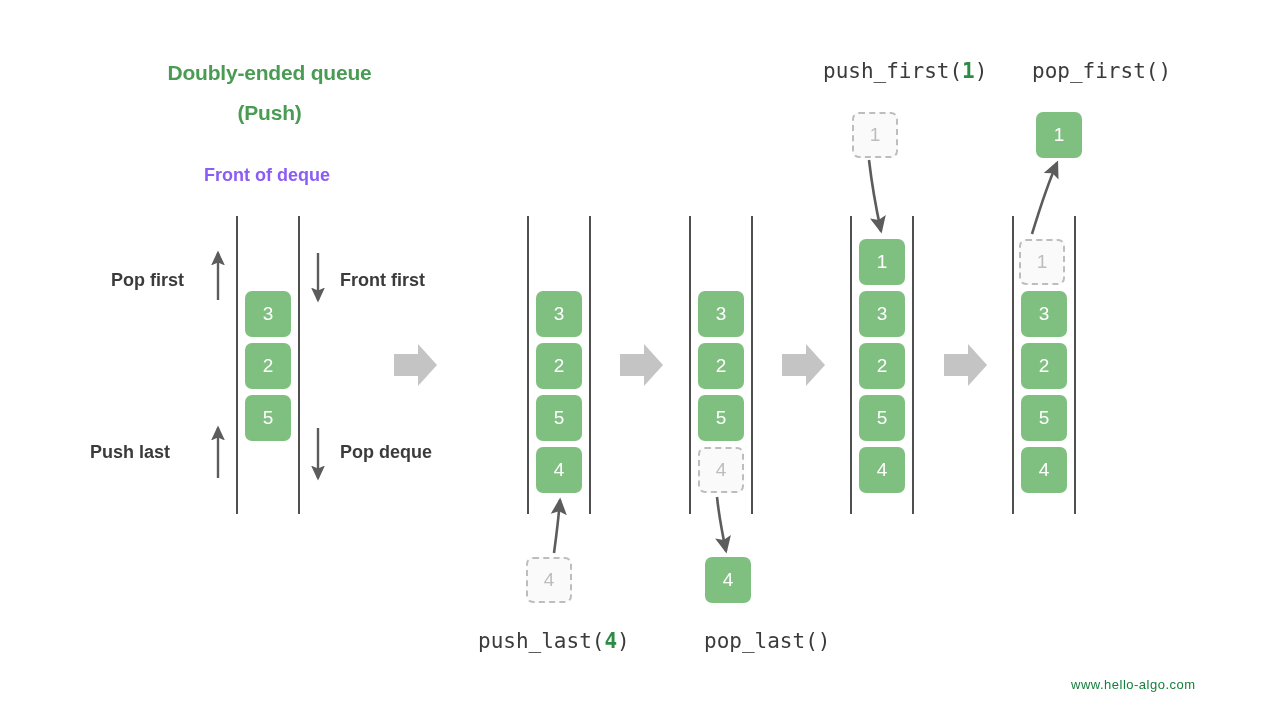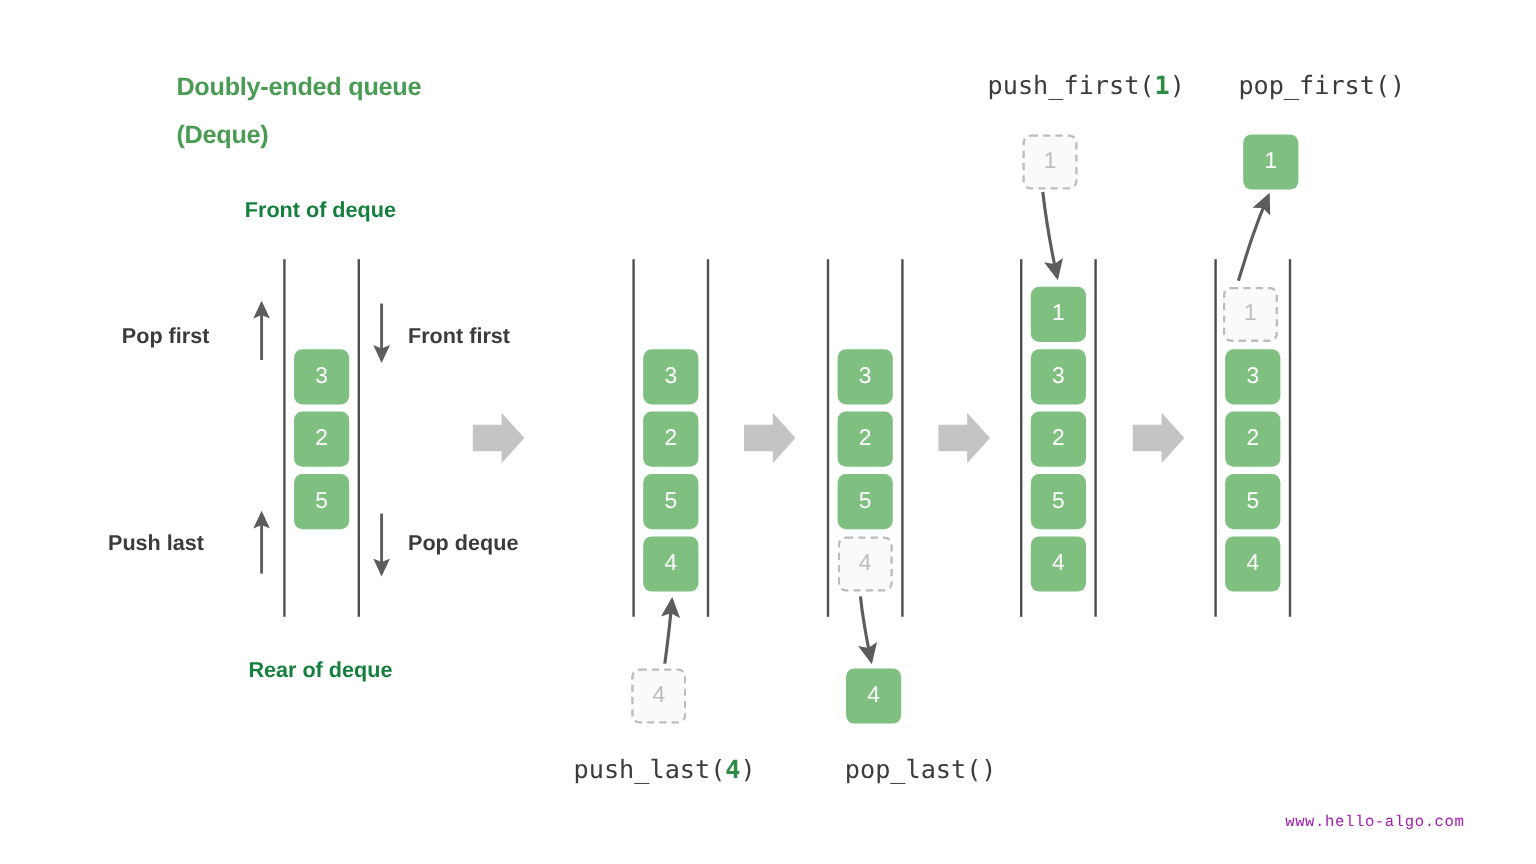--- a/index.html
+++ b/index.html
@@ -16,31 +16,32 @@
   #stage {
     position: relative;
     width: 1280px;
     height: 720px;
     background: #ffffff;
   }
 
   
   .title {
     position: absolute;
+    text-align: center;
     font-weight: bold;
     color: #4a9b54;
     font-size: 21px;
     letter-spacing: -0.2px;
     white-space: nowrap;
   }
   .hdr-label {
     position: absolute;
     text-align: center;
     font-weight: bold;
-    color: #15803d;
+    color: #8b5cf6;
     font-size: 18px;
     white-space: nowrap;
   }
   .op-label {
     position: absolute;
     text-align: center;
     font-weight: bold;
     color: #3b3b3b;
     font-size: 18px;
     white-space: nowrap;
@@ -52,23 +53,23 @@
     color: #3b3b3b;
     white-space: nowrap;
     letter-spacing: 0px;
   }
   .code-label .arg {
     color: #2e8b45;
     font-weight: bold;
   }
   .watermark {
     position: absolute;
-    font-family: Liberation Mono, monospace;
+    font-family: Liberation Sans, sans-serif;
     font-size: 13px;
-    color: #a21caf;
+    color: #15803d;
     white-space: nowrap;
     letter-spacing: 0.5px;
   }
 
   
   .rail {
     position: absolute;
     width: 2px;
     background: #4f4f4f;
   }
@@ -161,26 +162,25 @@
     <g>
       <path d="M869,160 C872,186 876,208 881,231" stroke="#5c5c5c" stroke-width="2.6" fill="none" marker-end="url(#ah-dark2)"></path>
     </g>
 
     <g>
       <path d="M1032,234 C1040,208 1046,188 1057,163" stroke="#5c5c5c" stroke-width="2.6" fill="none" marker-end="url(#ah-dark2)"></path>
     </g>
   </svg>
 
   <div class="title" style="left:147px; top:61px; width:245px;">Doubly-ended queue</div>
-  <div class="title" style="left:147px; top:101px; width:245px;">(Deque)</div>
+  <div class="title" style="left:147px; top:101px; width:245px;">(Push)</div>
 
   <div class="hdr-label" style="left:147px; top:165px; width:240px;">Front of deque</div>
-  <div class="hdr-label" style="left:147px; top:548px; width:240px;">Rear of deque</div>
-
-  <div class="op-label" style="left:68px; top:270px; width:140px; ">Pop first</div>
+
+  <div class="op-label" style="left:44px; top:270px; width:140px; text-align:right;">Pop first</div>
   <div class="op-label" style="left:340px; top:270px; width:160px; text-align:left;">Front first</div>
   <div class="op-label" style="left:60px; top:442px; width:140px; text-align:center;">Push last</div>
   <div class="op-label" style="left:340px; top:442px; width:160px; text-align:left;">Pop deque</div>
 
   <div class="rail" style="left:236px; top:216px; height:298px;"></div>
   <div class="rail" style="left:298px; top:216px; height:298px;"></div>
 
   <div class="cell solid" style="left:245px; top:291px;">3</div>
   <div class="cell solid" style="left:245px; top:343px;">2</div>
   <div class="cell solid" style="left:245px; top:395px;">5</div>

